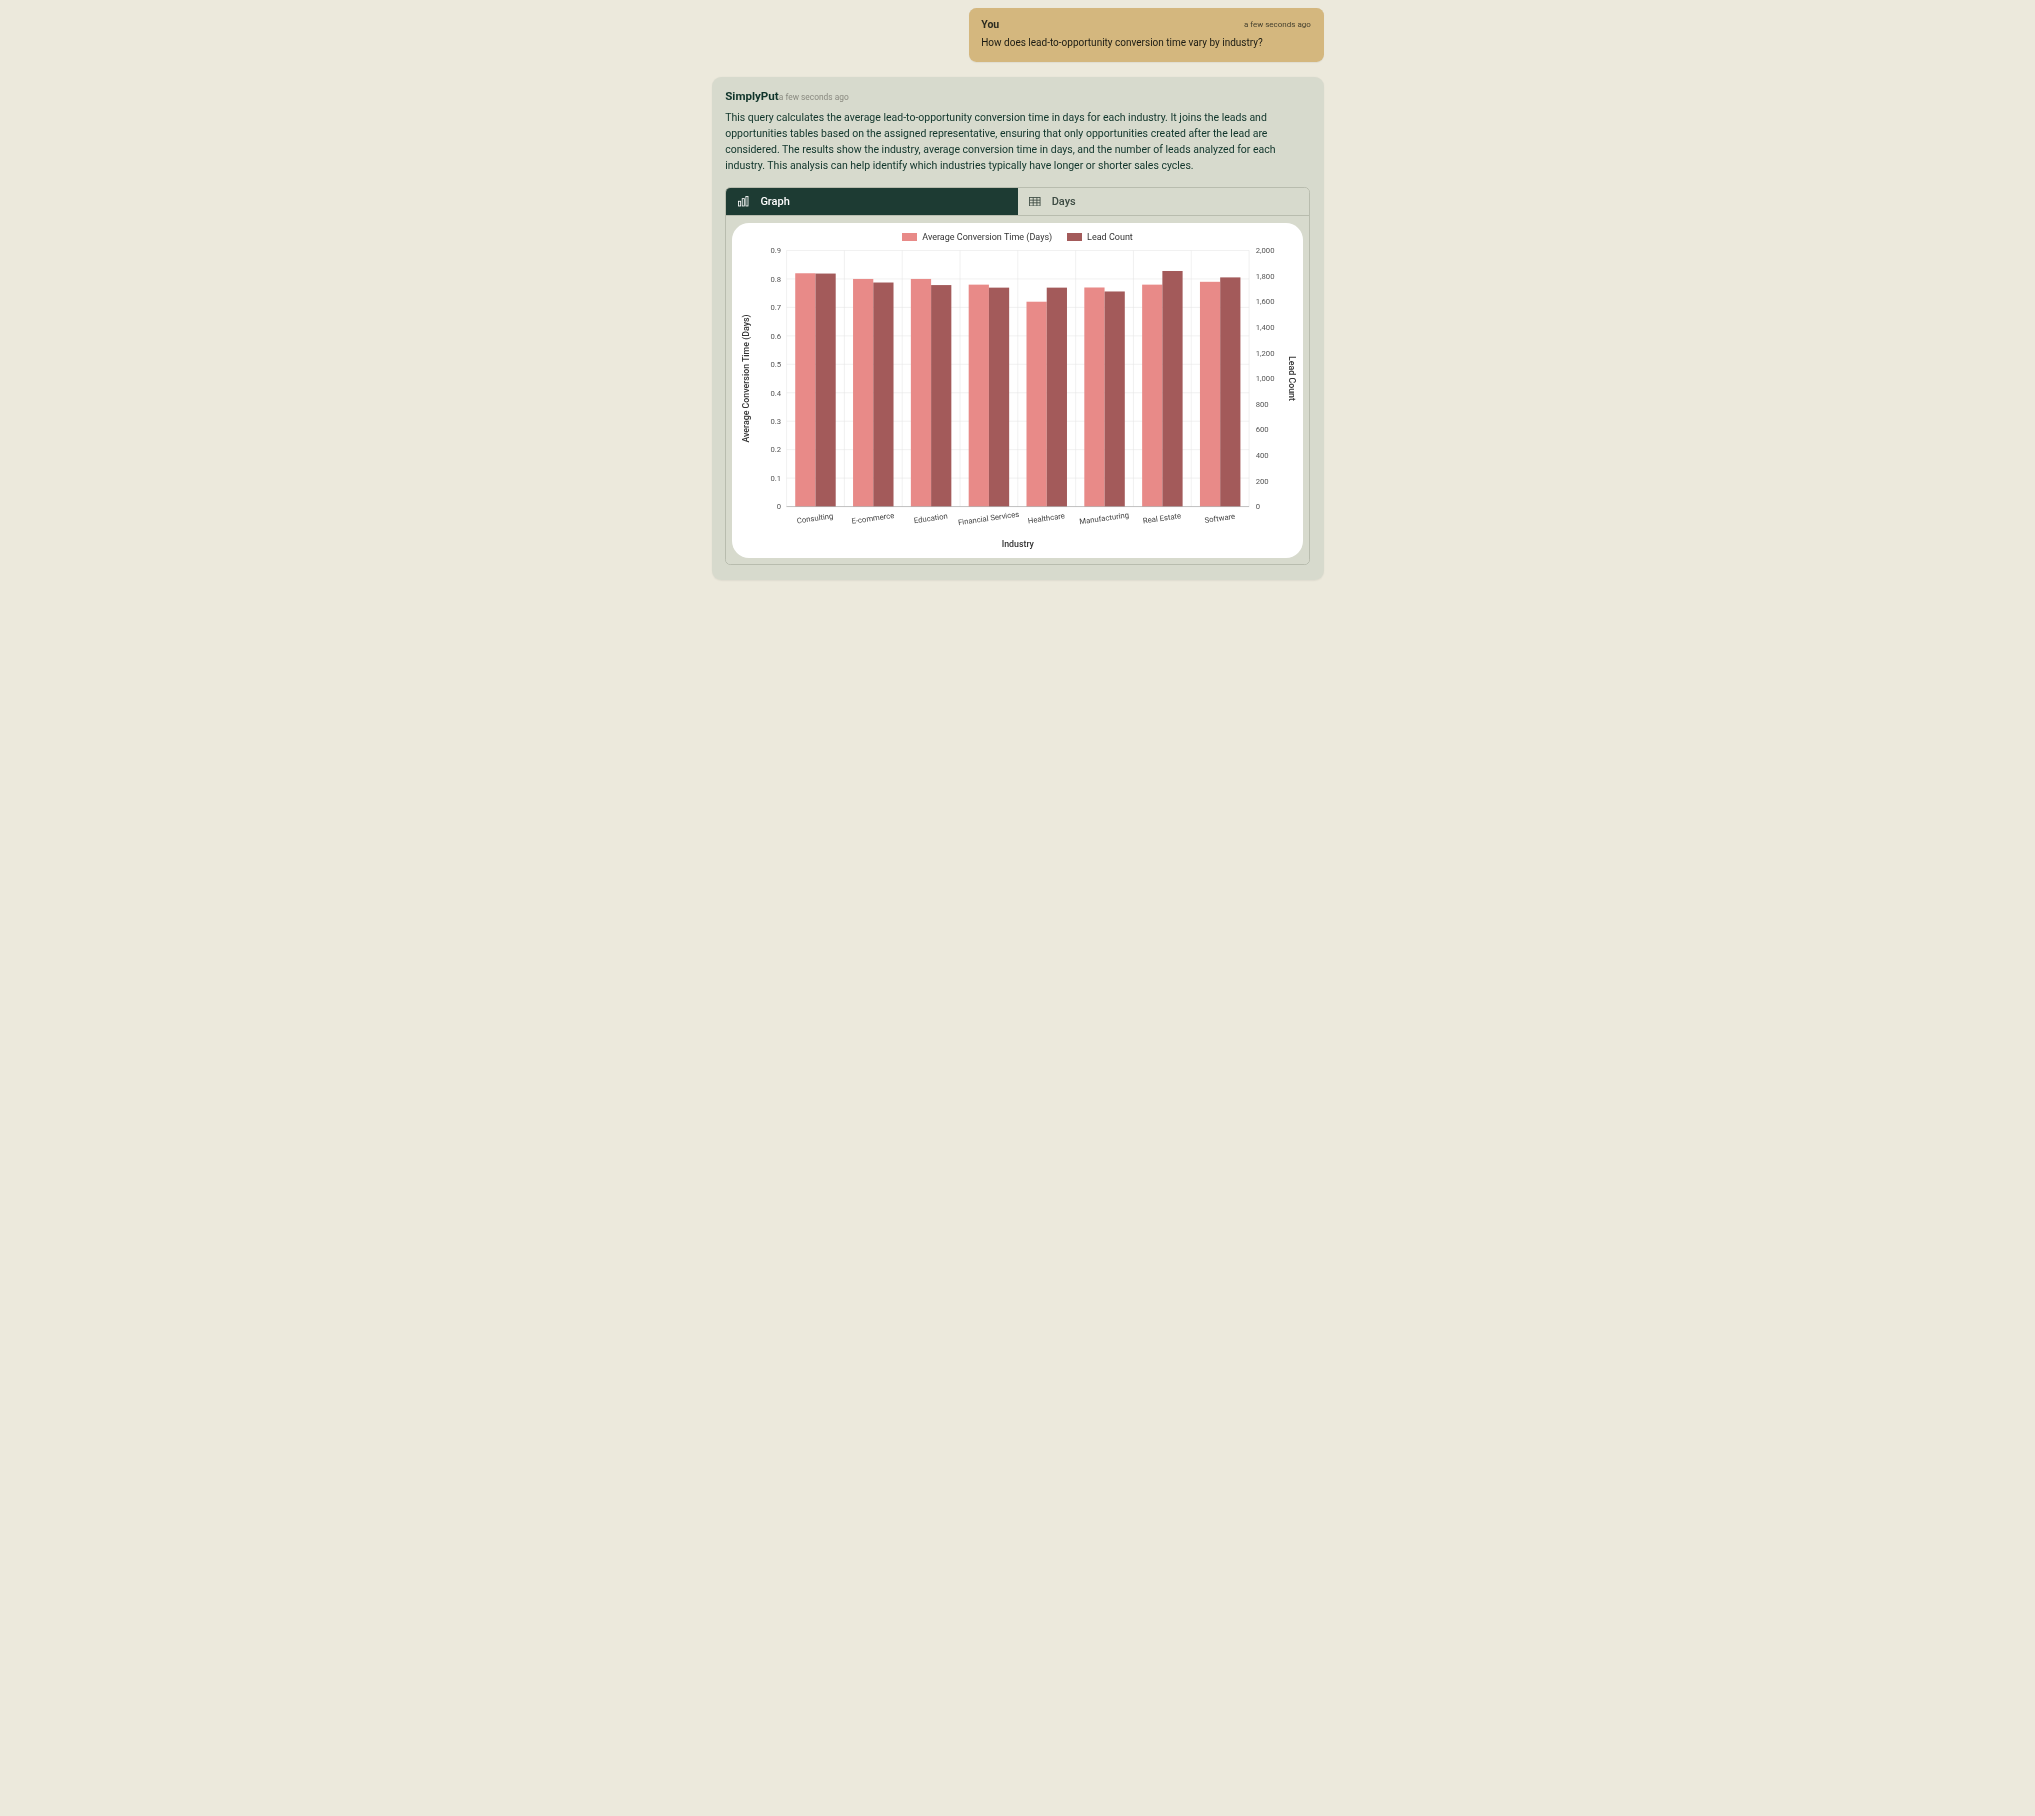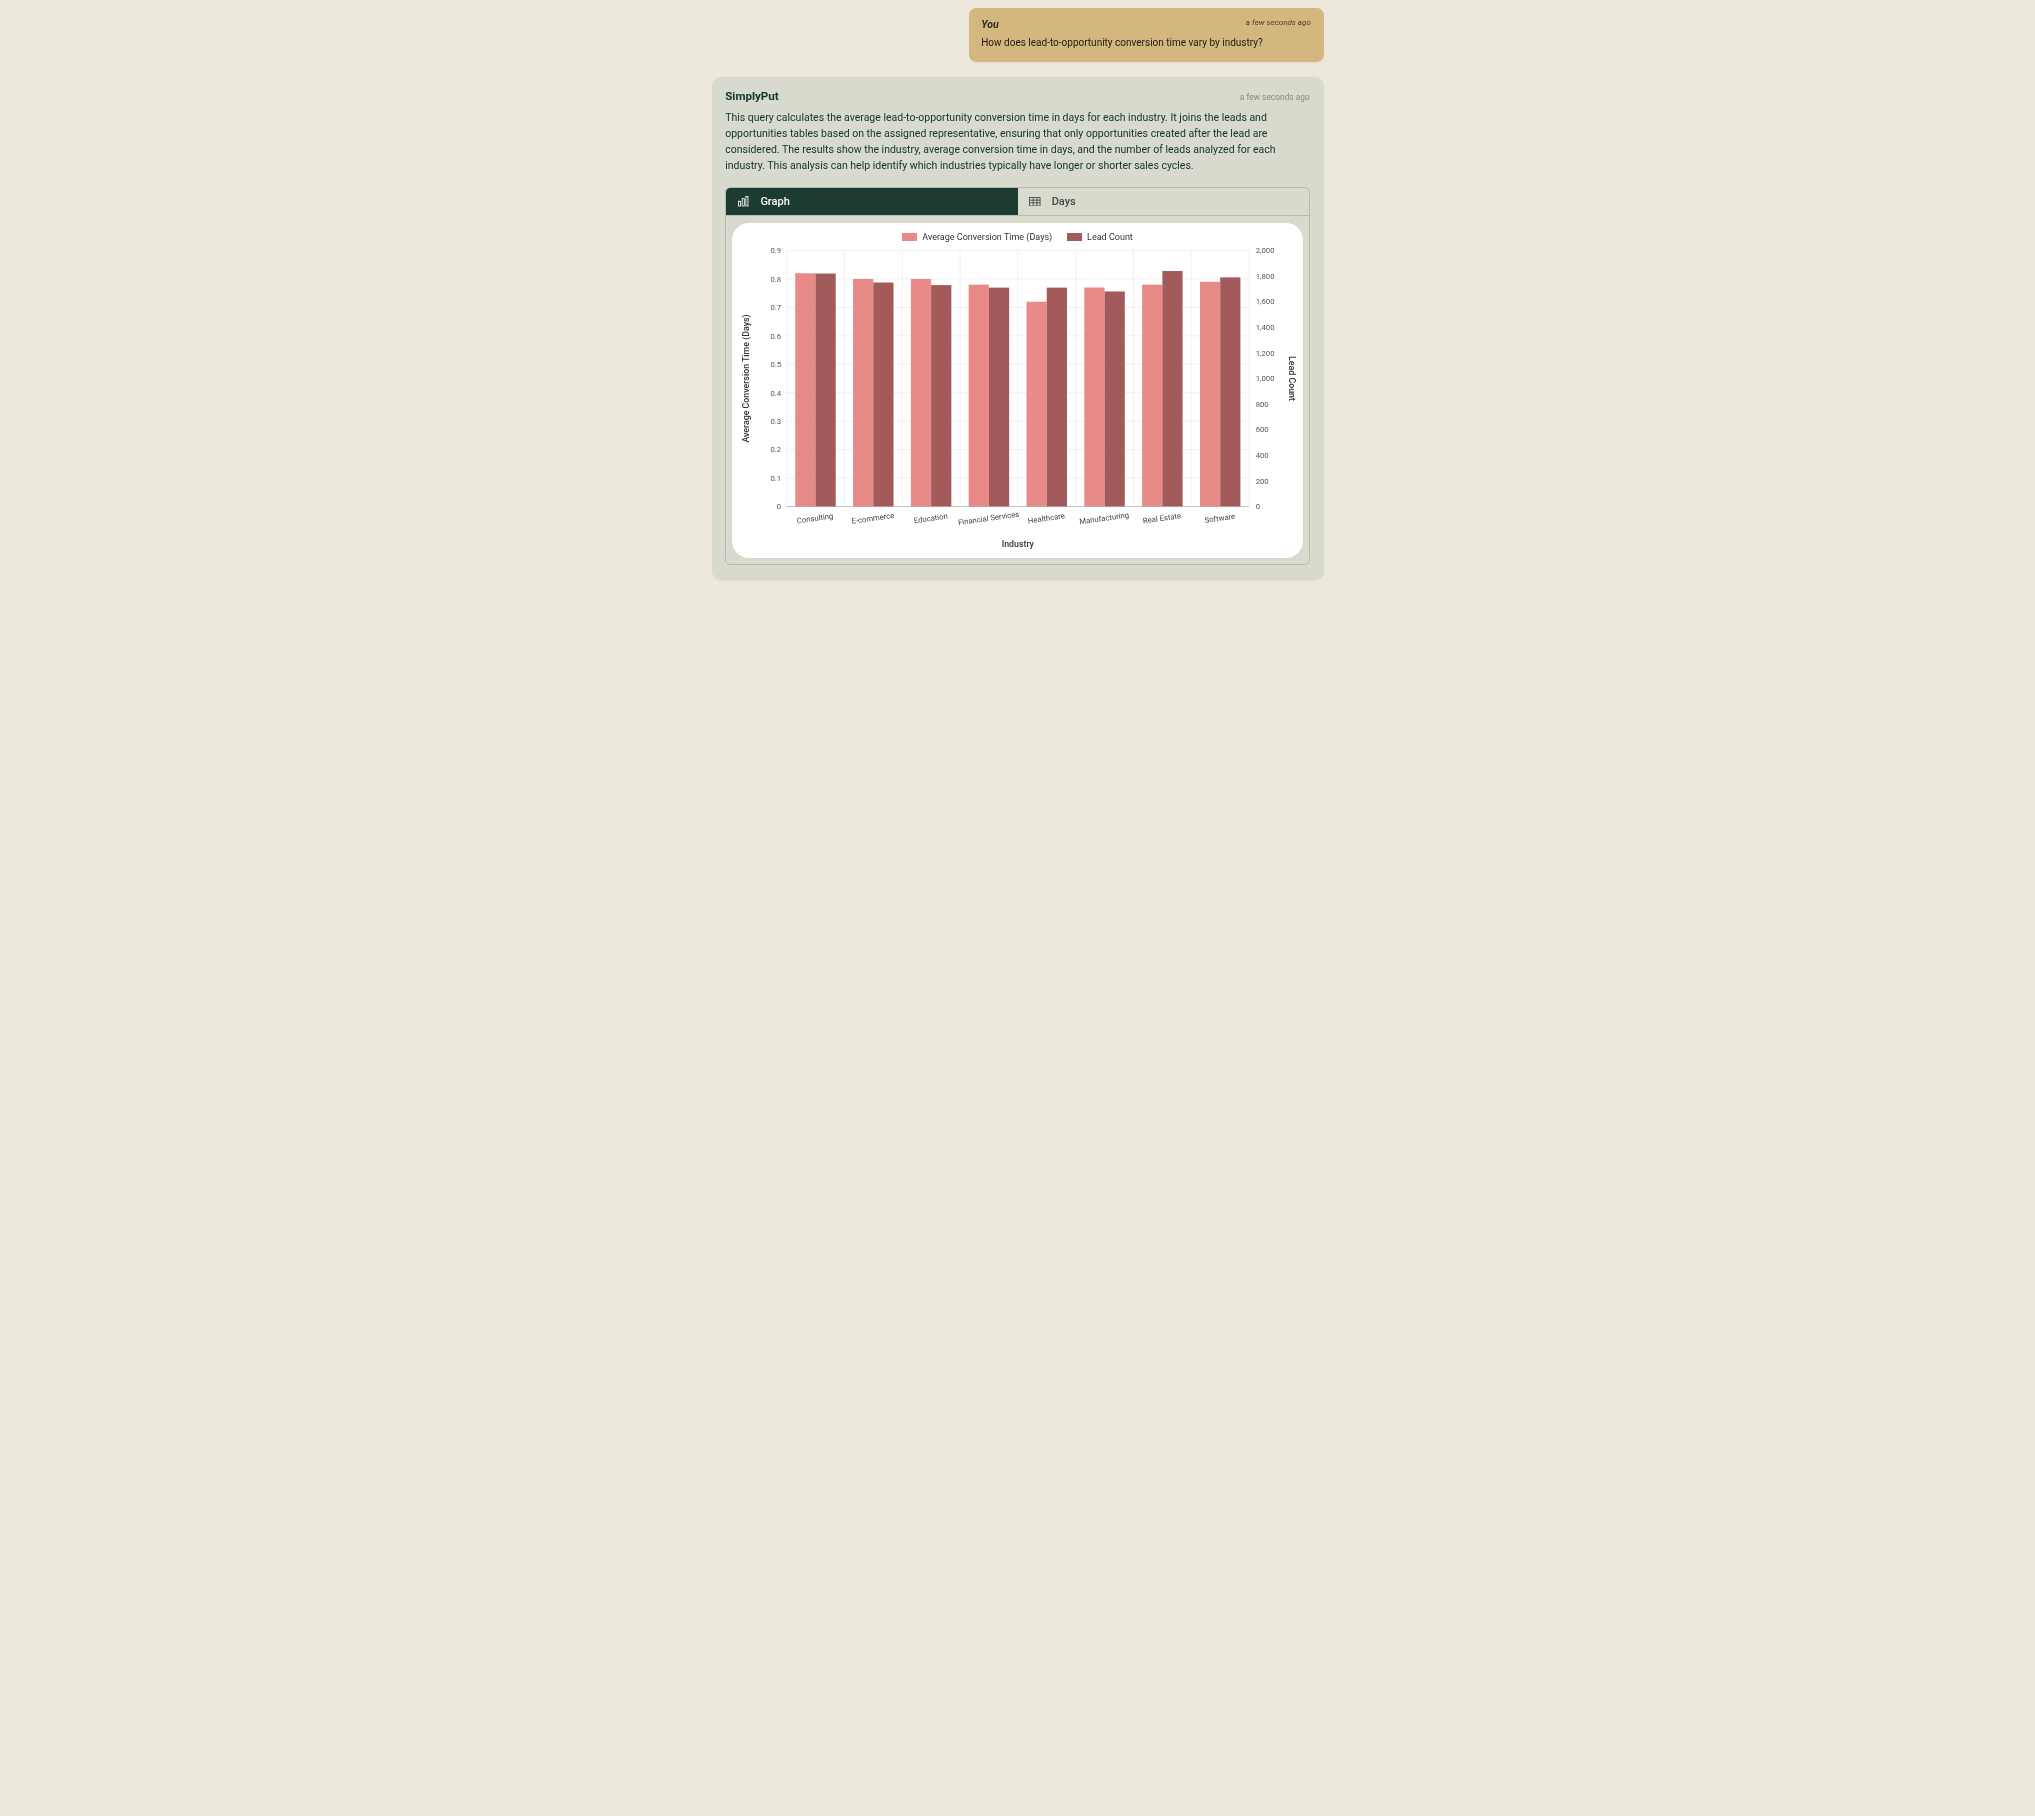--- a/index.html
+++ b/index.html
@@ -42,23 +42,22 @@
     background: var(--user-bubble);
     border-radius: 7.4px;
     padding: 9.5px 12.7px 11.6px 12.7px;
     width: 58%;
     max-width: 359px;
     box-shadow: 0 0.5px 1.1px rgba(0,0,0,0.05);
   }
   .bubble-header {
     display: flex;
     justify-content: space-between;
-    align-items: flex-start;
+    align-items: center;
     margin-bottom: 5.3px;
-    font-style: italic;
   }
   .bubble-author {
     font-weight: 700;
     font-size: 10.5px;
     color: #2b2b20;
   }
   .bubble-time {
     font-size: 8px;
     color: #2b2b20;
     opacity: 0.85;
@@ -71,21 +70,20 @@
 
   
   .assistant-panel {
     background: var(--panel);
     border-radius: 9.5px;
     padding: 12.7px 13.7px 14.8px 13.7px;
     box-shadow: 0 0.5px 1.6px rgba(0,0,0,0.06);
   }
   .assistant-header {
     display: flex;
-    justify-content: space-between;
     align-items: baseline;
     margin-bottom: 6.3px;
   }
   .assistant-author {
     font-weight: 700;
     font-size: 11.6px;
     color: var(--text-dark);
   }
   .assistant-time {
     font-size: 8.4px;

